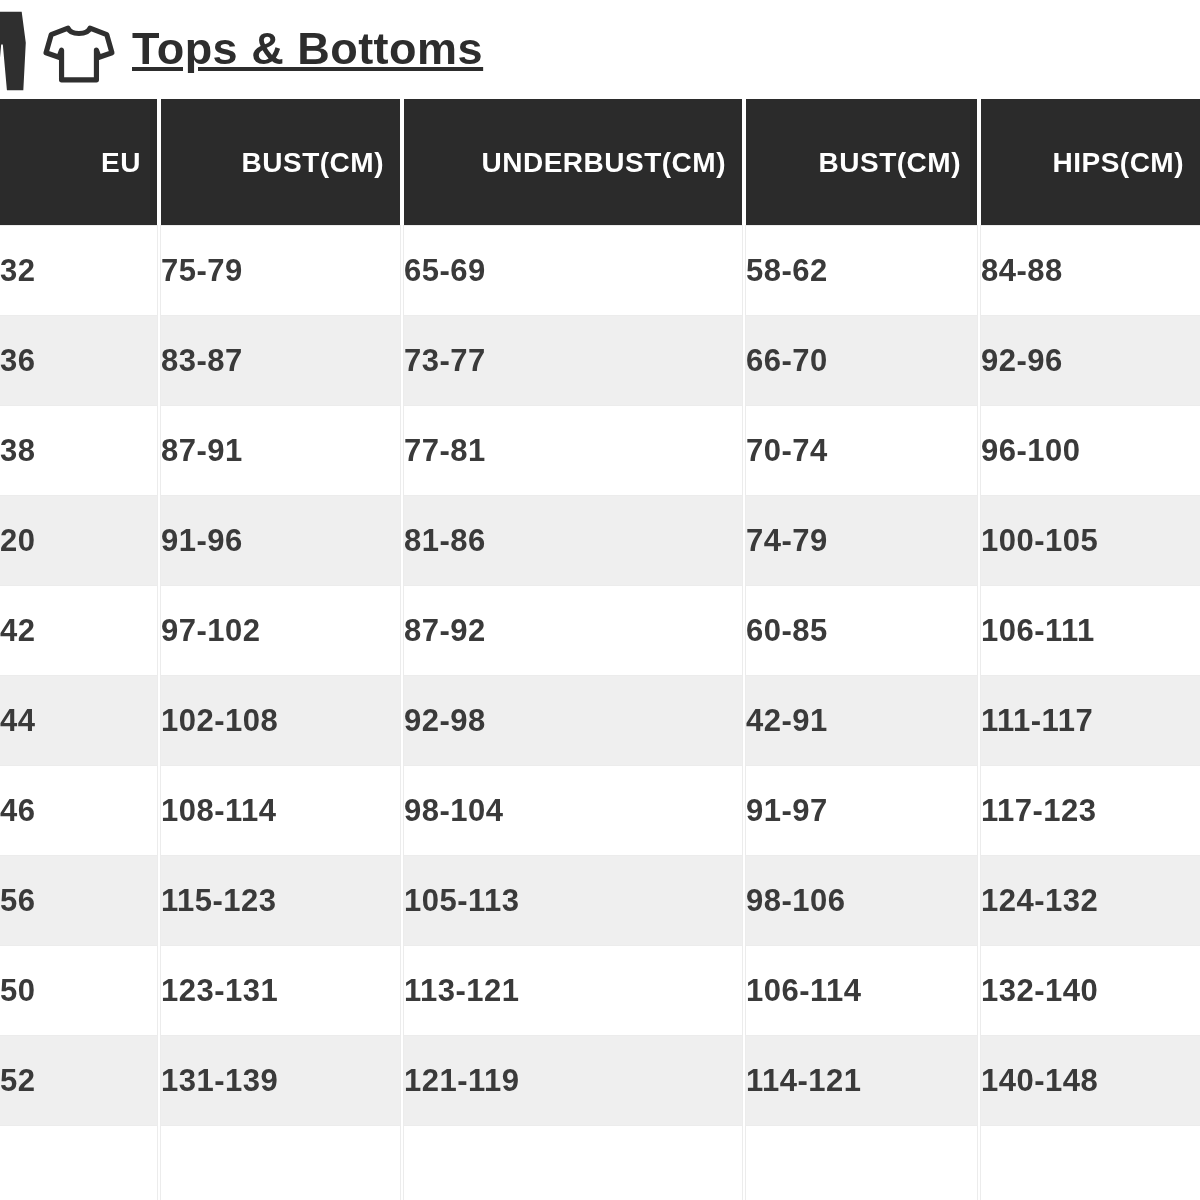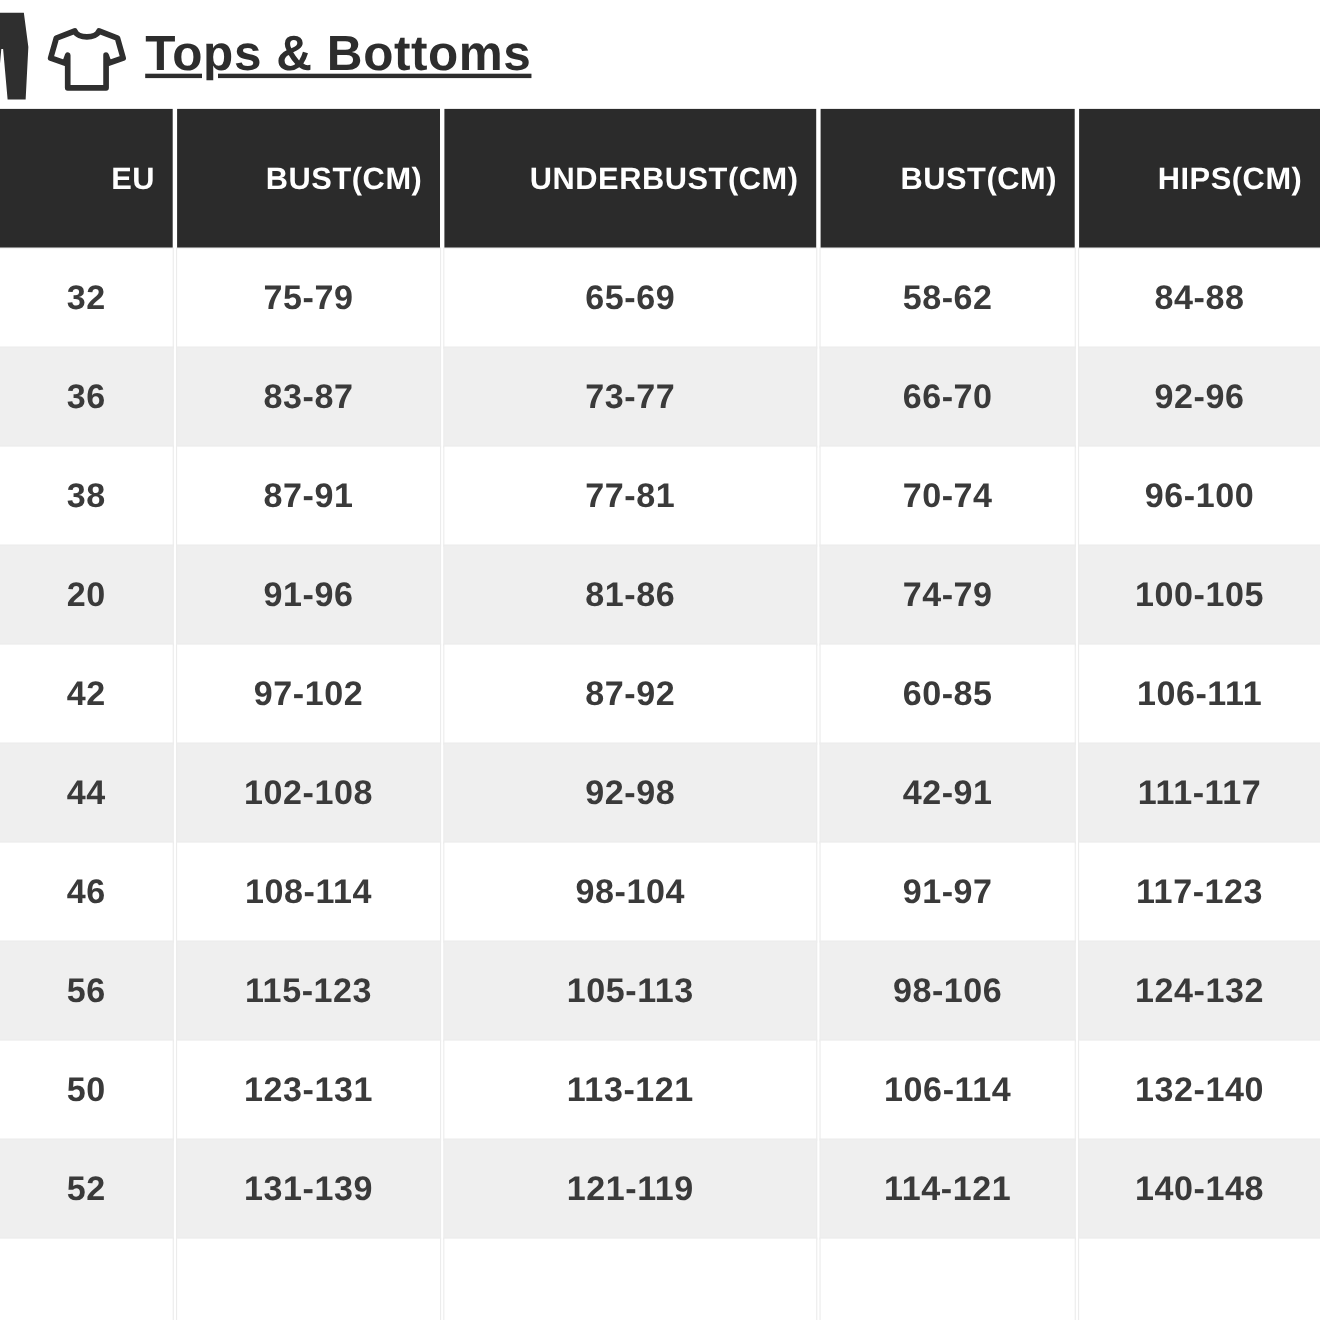--- a/index.html
+++ b/index.html
@@ -70,21 +70,21 @@
     font-size: 28px;
     font-weight: 700;
     letter-spacing: 0.5px;
     height: 95px;
     text-align: right;
     vertical-align: middle;
     padding: 16px;
   }
   .size-table td {
     height: 90px;
-    text-align: center;
+    text-align: left;
     vertical-align: middle;
     font-size: 31px;
     font-weight: 700;
     letter-spacing: 0.5px;
     color: #3a3a3a;
     padding: 0;
     background: #ffffff;
     box-shadow: 0 0 0 1px #ececec;  
   }
   .size-table tbody tr:nth-child(even) td {

